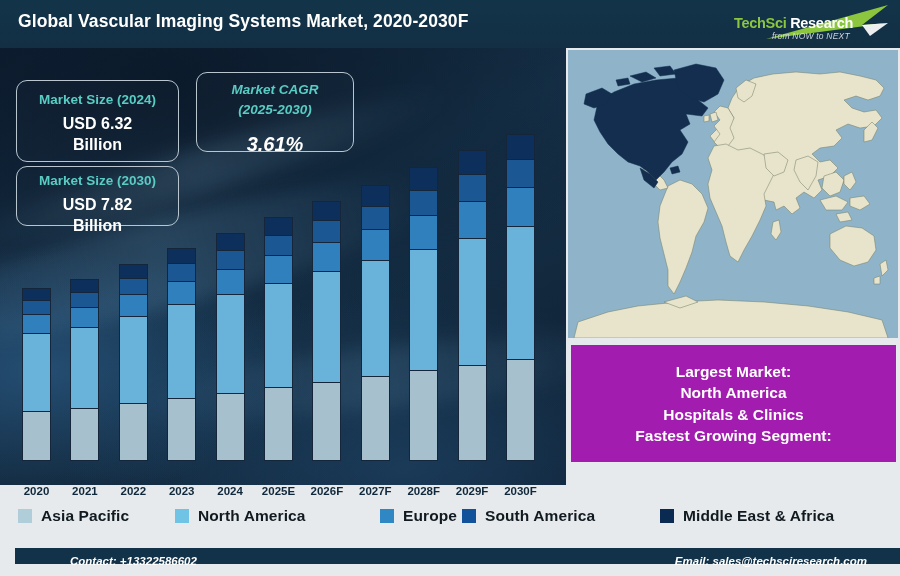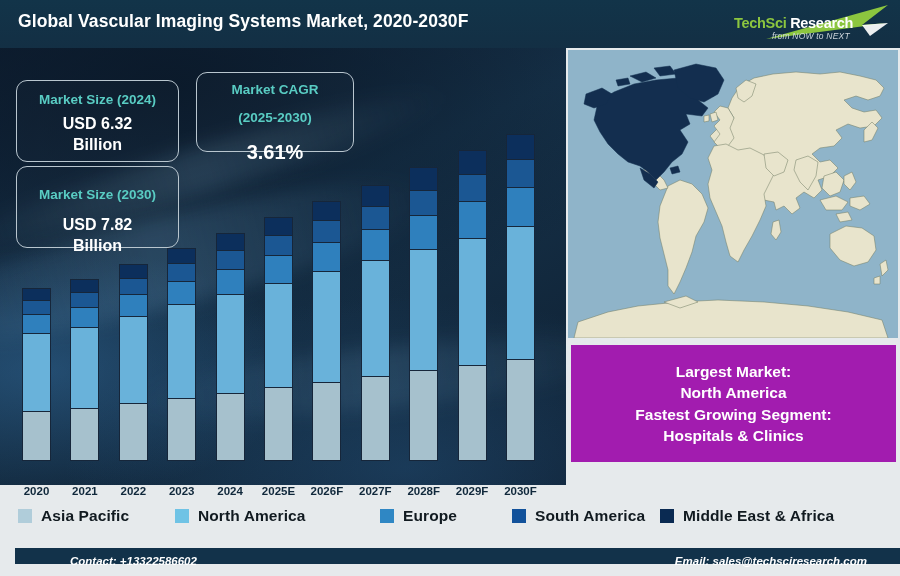--- a/index.html
+++ b/index.html
@@ -95,25 +95,25 @@
     line-height: 1.15;
   }
   .stat-value {
     display: block;
     color: #ffffff;
     font-size: 16px; font-weight: bold;
   }
   #stat-size-2024 { left: 16px; top: 80px;  width: 163px; height: 82px; padding-top: 11px; }
   #stat-size-2024 .stat-value { margin-top: 7px; }
   #stat-size-2024 .stat-value.u2 { margin-top: 3px; }
-  #stat-cagr      { left: 196px; top: 72px; width: 158px; height: 80px; padding-top: 9px; }
-  #stat-cagr .stat-label.l2 { margin-top: 12px; }
+  #stat-cagr      { left: 196px; top: 72px; width: 158px; height: 80px; padding-top: 9px; font-style: italic; }
+  #stat-cagr .stat-label.l2 { margin-top: 4px; }
   #stat-cagr .stat-value { margin-top: 16px; font-size: 20px; }
-  #stat-size-2030 { left: 16px; top: 166px; width: 163px; height: 82px; padding-top: 20px; }
-  #stat-size-2030 .stat-value { margin-top: 13px; }
+  #stat-size-2030 { left: 16px; top: 166px; width: 163px; height: 60px; padding-top: 6px; }
+  #stat-size-2030 .stat-value { margin-top: 7px; }
   #stat-size-2030 .stat-value.u2 { margin-top: 3px; }
 
   
   .plot {
     position: absolute;
     left: 0; top: 0; width: 566px; height: 413px;
   }
   .bar-col {
     position: absolute;
     bottom: 0;
@@ -335,21 +335,21 @@
         <span class="legend-label">Asia Pacific</span>
       </div>
       <div class="legend-item" style="position: absolute; left: 175px;">
         <span class="legend-swatch" style="background: rgb(111, 195, 229);"></span>
         <span class="legend-label">North America</span>
       </div>
       <div class="legend-item" style="position: absolute; left: 380px;">
         <span class="legend-swatch" style="background: rgb(47, 135, 196);"></span>
         <span class="legend-label">Europe</span>
       </div>
-      <div class="legend-item" style="position: absolute; left: 512px;">
+      <div class="legend-item" style="position: absolute; left: 462px;">
         <span class="legend-swatch" style="background: rgb(18, 82, 155);"></span>
         <span class="legend-label">South America</span>
       </div>
       <div class="legend-item" style="position: absolute; left: 660px;">
         <span class="legend-swatch" style="background: rgb(10, 42, 82);"></span>
         <span class="legend-label">Middle East &amp; Africa</span>
       </div>
     </div>
 
   <div class="map-panel">
@@ -413,22 +413,22 @@
         <path fill="#132e4f" d="M72,118 L82,124 L90,132 L86,138 L76,130 Z"></path>
 
         <path fill="#132e4f" d="M102,118 L110,116 L112,122 L104,124 Z"></path>
       </g>
     </svg>
   </div>
 
   <div class="info-box">
     <span class="info-line">Largest Market:</span>
     <span class="info-line">North America</span>
+    <span class="info-line">Hospitals &amp; Clinics</span>
     <span class="info-line">Fastest Growing Segment:</span>
-    <span class="info-line">Hospitals &amp; Clinics</span>
   </div>
 
   <div class="footer">
     <div class="footer-left">Contact: +13322586602</div>
     <div class="footer-right">Email: sales@techsciresearch.com</div>
   </div>
 
 </div>
 
 </body></html>

